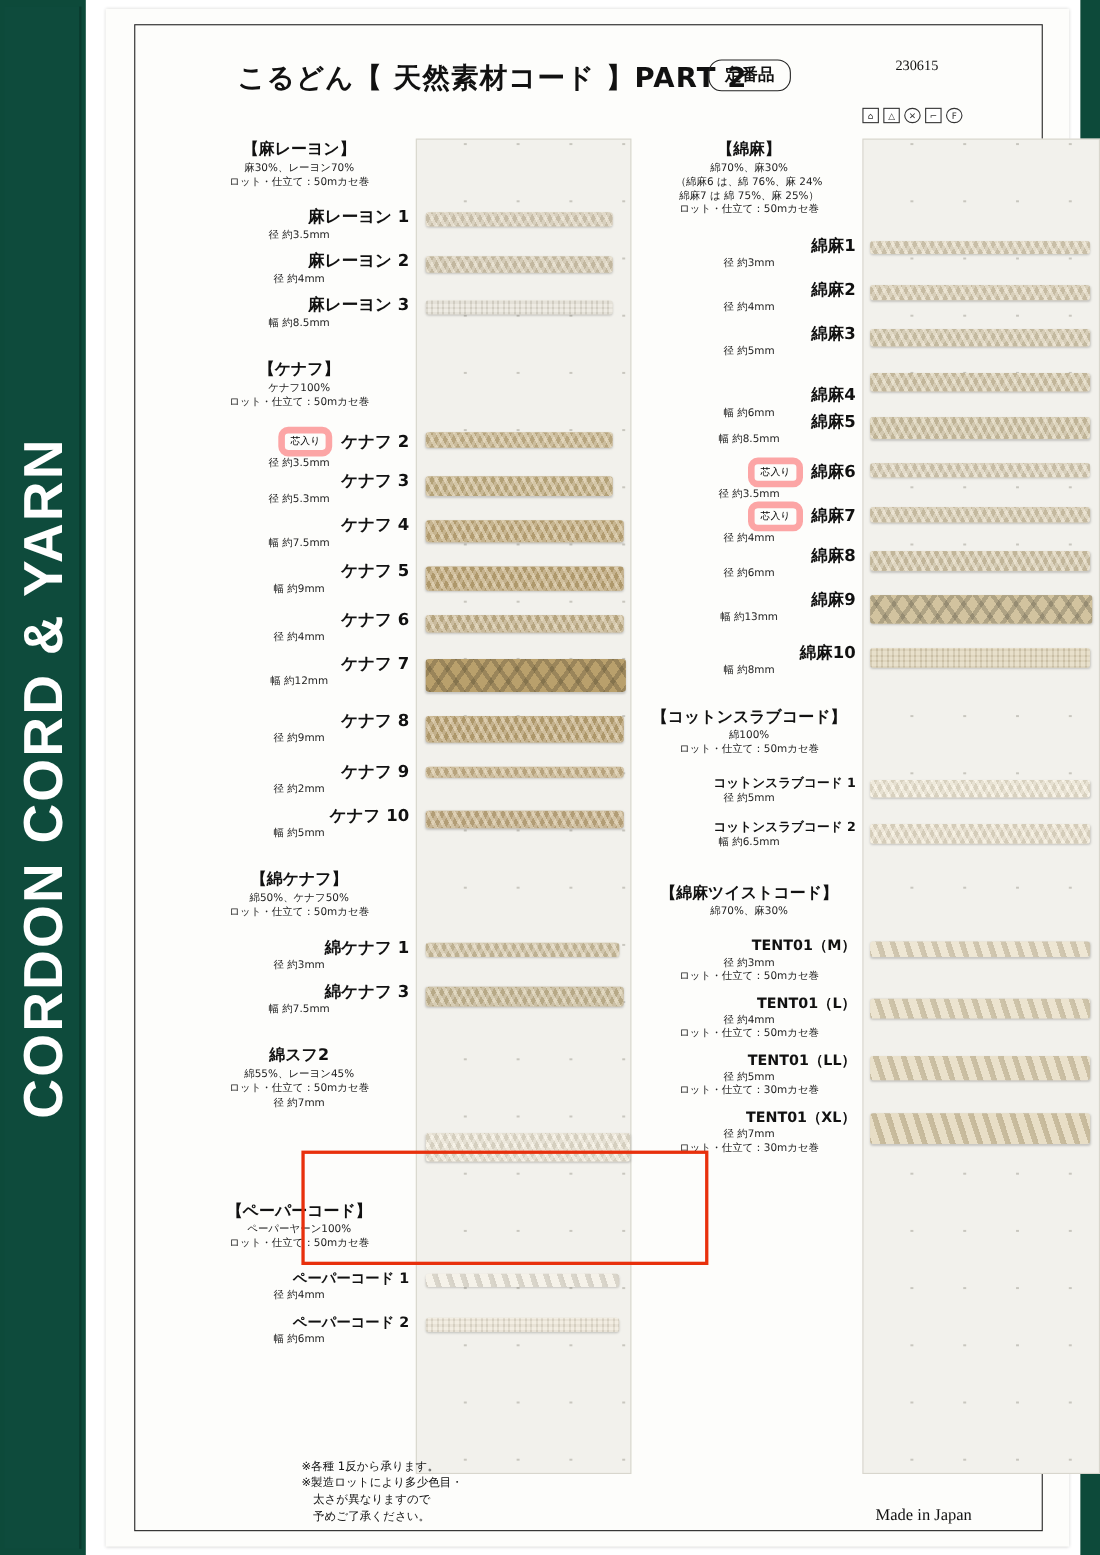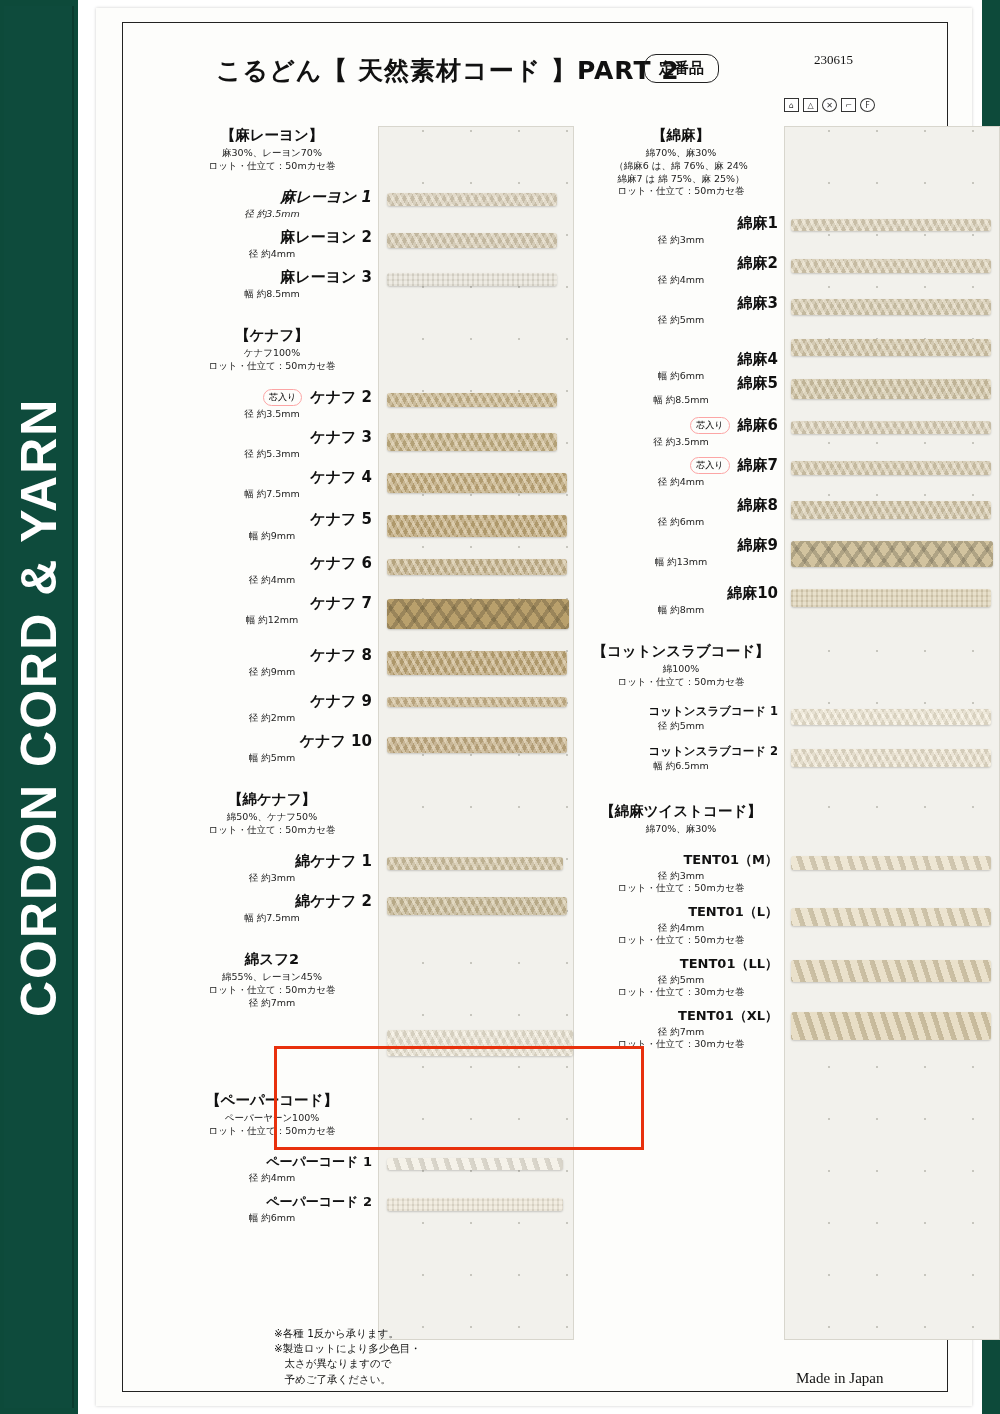--- a/index.html
+++ b/index.html
@@ -186,21 +186,21 @@
   .item-name.small { font-size: 13px; }
   .item-name.xsmall { font-size: 11.5px; }
   .item-spec {
     font-size: 9.5px;
     color: #222;
     margin-top: 1px;
     line-height: 1.3;
   }
   .core-badge {
     display: inline-block;
-    border: 1px solid #fca5a5;
+    border: 6px solid #fca5a5;
     border-radius: 9px;
     font-size: 9px;
     padding: 1px 5px;
     margin-right: 4px;
     vertical-align: middle;
     text-align: right;
   }
   .name-row {
     display: flex;
     align-items: center;
@@ -325,21 +325,21 @@
         </div>
     </div>
     <div class="labels" id="labels-left">
         <div class="entry" style="top: 0px; text-align: center;">
           <div class="grp-name">【麻レーヨン】</div>
           <div class="grp-sub">
             <div>麻30%、レーヨン70%</div>
             <div>ロット・仕立て：50mカセ巻</div>
           </div>
         </div>
-        <div class="entry" style="top: 62px; font-style: italic;">
+        <div class="entry" style="top: 62px;">
           <div class="name-row">
             <span class="item-name">麻レーヨン 1</span>
           </div>
           <div class="item-spec">
             <div>径 約3.5mm</div>
           </div>
         </div>
         <div class="entry" style="top: 102px;">
           <div class="name-row">
             <span class="item-name">麻レーヨン 2</span>
@@ -446,21 +446,21 @@
         <div class="entry" style="top: 726px;">
           <div class="name-row">
             <span class="item-name">綿ケナフ 1</span>
           </div>
           <div class="item-spec">
             <div>径 約3mm</div>
           </div>
         </div>
         <div class="entry" style="top: 766px;">
           <div class="name-row">
-            <span class="item-name">綿ケナフ 2</span>
+            <span class="item-name">綿ケナフ 3</span>
           </div>
           <div class="item-spec">
             <div>幅 約7.5mm</div>
           </div>
         </div>
         <div class="entry" style="top: 824px;">
           <div class="grp-name">綿スフ2</div>
           <div class="grp-sub">
             <div>綿55%、レーヨン45%</div>
             <div>ロット・仕立て：50mカセ巻</div>

